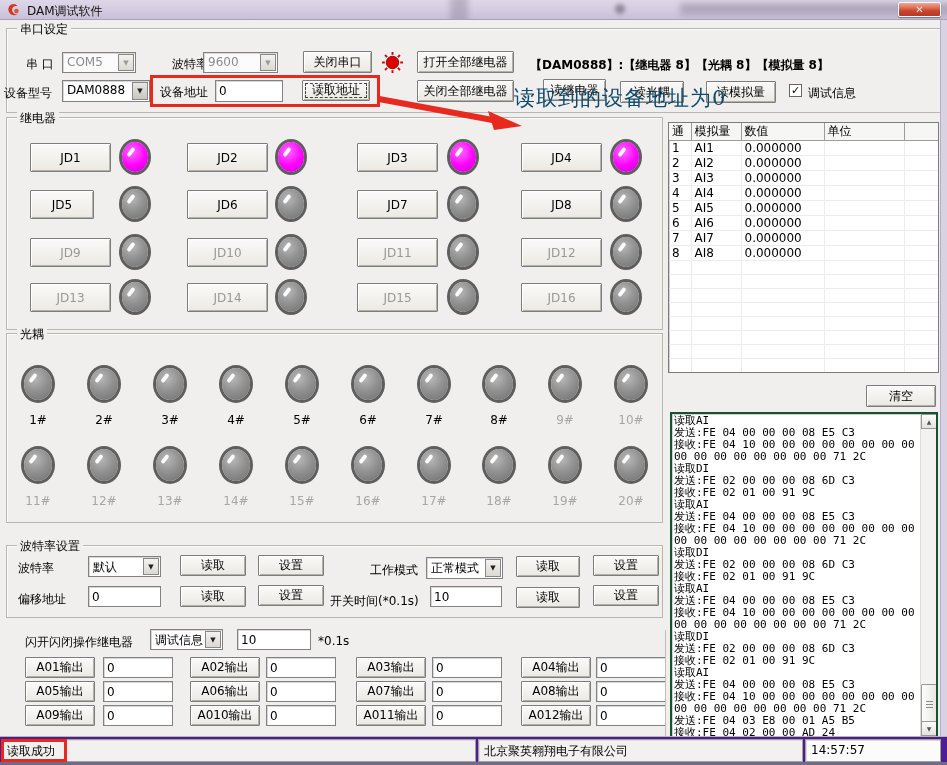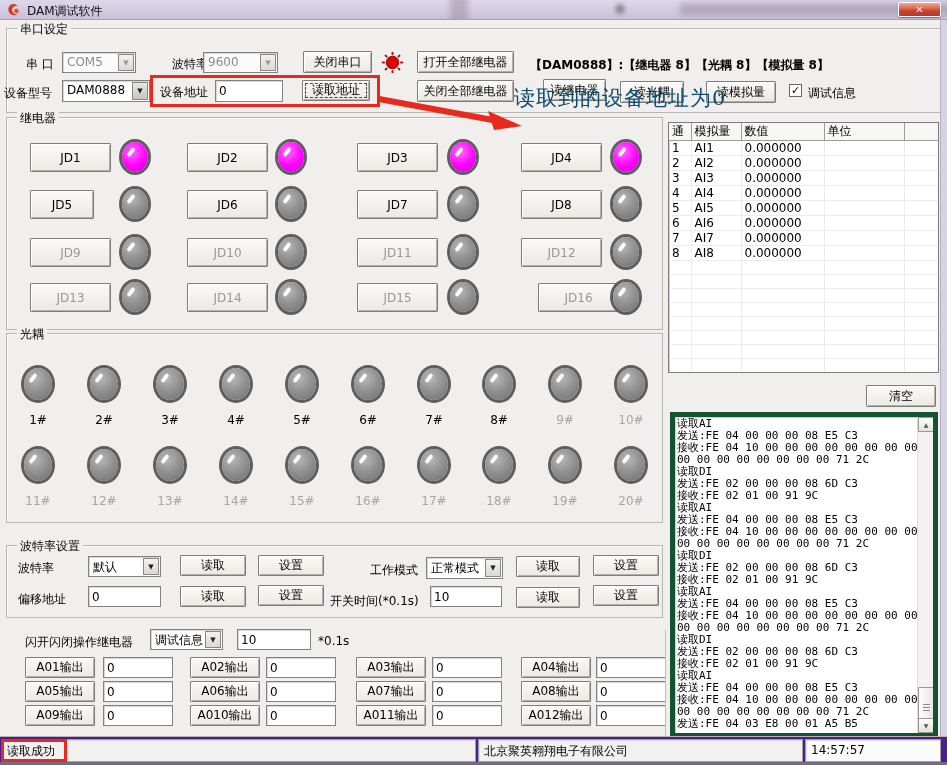--- a/index.html
+++ b/index.html
@@ -55,21 +55,21 @@
   #analog-table-wrap { position:absolute; left:668px; top:122px; width:271px; height:251px;
     background:#fff; border:1px solid #7c7c7c; box-shadow:inset 1px 1px 0 #cfcfcf; overflow:hidden; }
   #analog-table { border-collapse:collapse; table-layout:fixed; width:270px; }
   #analog-table th { height:15px; font-weight:normal; text-align:left; padding:0 3px;
     background:#f6f6f4; border-right:1px solid #9c9c9c; border-bottom:1px solid #9c9c9c; font-size:12px; }
   #analog-table td { height:14px; font-size:12px; padding:0 3px;
     border-right:1px solid #ececec; border-bottom:1px solid #ececec; white-space:nowrap; overflow:hidden; }
 
   
   #log-area { position:absolute; left:670px; top:412px; width:268px; height:326px;
-    background:#fff; border:5px solid #14532d; box-shadow:inset 1px 1px 0 #cfcfcf; overflow:hidden; }
+    background:#fff; border:2px solid #14532d; box-shadow:inset 1px 1px 0 #cfcfcf; overflow:hidden; }
   #log-text { position:absolute; left:2px; top:1px; width:246px;
     font-family:"DejaVu Sans Mono","Liberation Mono",monospace; font-size:11px; line-height:12px; word-break:break-word; }
   .sb { position:absolute; right:0; top:0; width:16px; height:100%; background:#f3f2f1; border-left:1px solid #dcdcdc; }
   .sb-btn { position:absolute; left:0; width:16px; height:15px;
     background:linear-gradient(180deg,#fdfdfd,#e4e2df); border:1px solid #9b9996;
     display:flex; align-items:center; justify-content:center; font-size:6px; color:#555; }
   .sb-up { top:0; } .sb-down { bottom:0; }
   .sb-thumb { position:absolute; left:0; top:270px; width:16px; height:44px;
     background:linear-gradient(90deg,#fdfdfd,#e9e7e4); border:1px solid #9b9996; border-radius:1px; }
   .sb-thumb::after { content:""; position:absolute; left:4px; top:19px; width:7px; height:1px;
@@ -195,21 +195,21 @@
   <div class="led" style="left:450px; top:237px;"></div>
   <button class="btn dim" style="left:521px; top:238px; width:81px; height:29px;">JD12</button>
   <div class="led" style="left:613px; top:237px;"></div>
 
   <button class="btn dim" style="left:30px; top:283px; width:81px; height:29px;">JD13</button>
   <div class="led" style="left:122px; top:282px;"></div>
   <button class="btn dim" style="left:187px; top:283px; width:81px; height:29px;">JD14</button>
   <div class="led" style="left:278px; top:282px;"></div>
   <button class="btn dim" style="left:357px; top:283px; width:81px; height:29px;">JD15</button>
   <div class="led" style="left:450px; top:282px;"></div>
-  <button class="btn dim" style="left:538px; top:283px; width:81px; height:29px;">JD16</button>
+  <button class="btn dim" style="left:521px; top:283px; width:81px; height:29px;">JD16</button>
   <div class="led" style="left:613px; top:282px;"></div>
 
   <div id="analog-table-wrap">
     <table id="analog-table">
       <colgroup>
           <col style="width:22px">
           <col style="width:50px">
           <col style="width:83px">
           <col style="width:80px">
           <col style="width:35px">
@@ -407,20 +407,21 @@
       <div>读取AI</div>
         <div>发送:FE 04 00 00 00 08 E5 C3</div>
         <div>接收:FE 04 10 00 00 00 00 00 00 00 00 00 00 00 00 00 00 00 00 71 2C</div>
       <div>读取DI</div>
         <div>发送:FE 02 00 00 00 08 6D C3</div>
         <div>接收:FE 02 01 00 91 9C</div>
       <div>读取AI</div>
         <div>发送:FE 04 00 00 00 08 E5 C3</div>
         <div>接收:FE 04 10 00 00 00 00 00 00 00 00 00 00 00 00 00 00 00 00 71 2C</div>
       <div>发送:FE 04 03 E8 00 01 A5 B5</div>
+        <div>接收:FE 04 02 00 00 AD 24</div>
     </div>
     <div class="sb">
       <div class="sb-btn sb-up">▲</div>
       <div class="sb-thumb"></div>
       <div class="sb-btn sb-down">▼</div>
     </div>
   </div>
 
   <div class="gbox" style="left:6px; top:545px; width:657px; height:73px;">
     <span class="legend">波特率设置</span>

